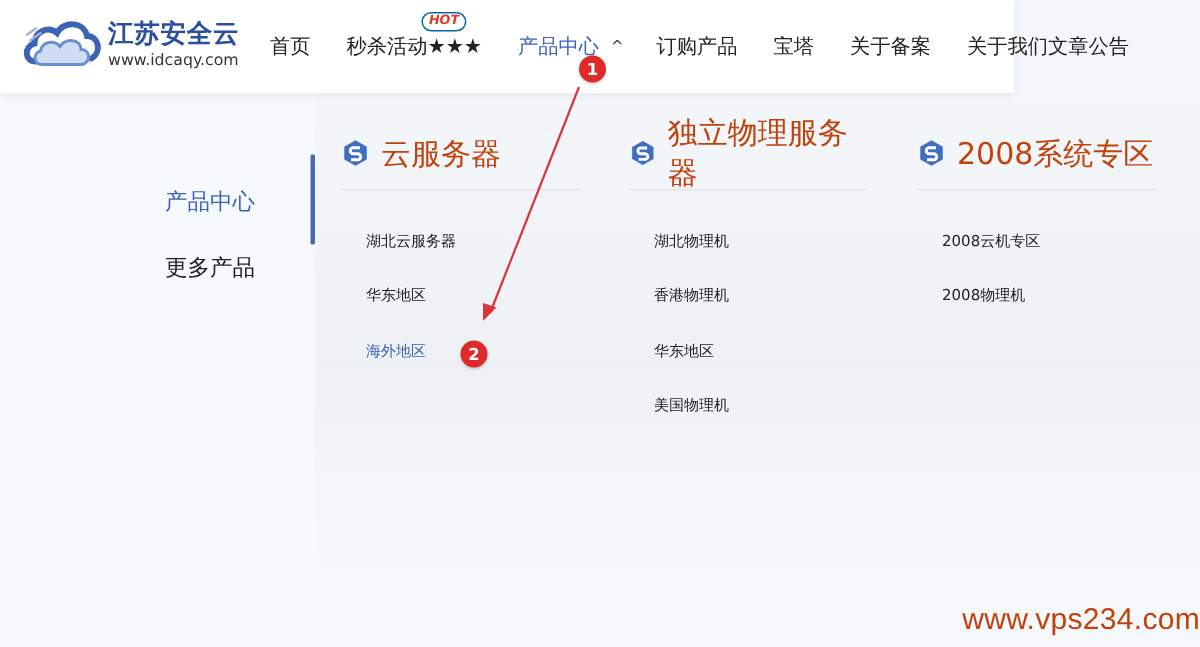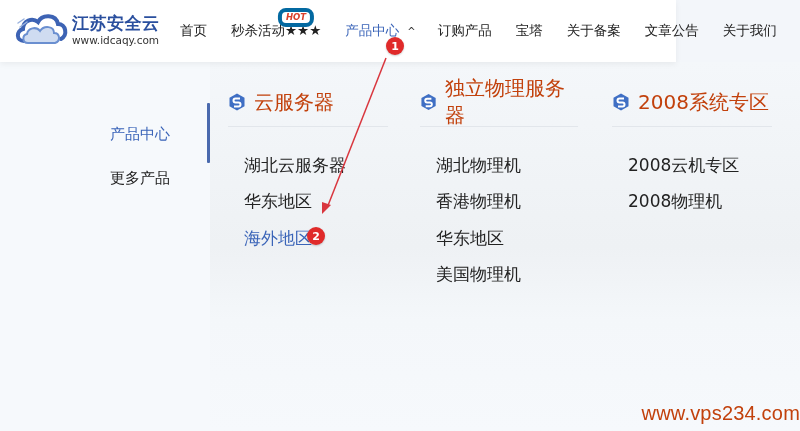--- a/index.html
+++ b/index.html
@@ -26,21 +26,21 @@
     .logo-cn { font-size: 17px; font-weight: bold; color: #2a4f9e; letter-spacing: 0.5px; }
     .logo-url { font-size: 10.5px; color: #333; margin-top: 3px; }
     .nav { position: absolute; top: 0; left: 180px; height: 62px; display: flex; align-items: center; }
     .nav-item {
       position: relative; font-size: 13.5px; color: #222; white-space: nowrap;
       height: 62px; display: flex; align-items: center;
     }
     .nav-item.active { color: #3a64b8; }
     .hot-badge {
       position: absolute; top: 8px; left: 50%; transform: translateX(-50%);
-      font-size: 8.5px; color: #d9402b; border: 4px solid #0369a1; border-radius: 8px;
+      font-size: 8.5px; color: #d9402b; border: 1px solid #0369a1; border-radius: 8px;
       padding: 0 4px; line-height: 11px; background: #fff; font-weight: bold; font-style: italic;
     }
     .chev { margin-left: 8px; font-size: 10px; color: #333; }
     .step-badge {
       position: absolute; width: 18px; height: 18px; border-radius: 50%;
       background: #e02a2a; color: #fff; font-size: 11px; font-weight: bold;
       display: flex; align-items: center; justify-content: center;
       box-shadow: 0 1px 2px rgba(0,0,0,0.2);
     }
     
@@ -60,21 +60,21 @@
       position: absolute; left: 210px; top: 62px; width: 590px; height: 369px;
       background: linear-gradient(180deg, #f4f7fa 0%, #eef1f4 50%, #f4f7fa 70%, #f6f9fc 100%);
     }
     .col { position: absolute; top: 90px; }
     .col-head {
       display: flex; align-items: center; height: 30px; font-size: 20px; color: #c2410c;
       padding-bottom: 6px;
     }
     .col-divider { height: 1px; background: #e2e6eb; margin-top: 6px; }
     .icon-s { width: 18px; height: 18px; margin-right: 8px; }
-    .col-link { position: absolute; font-size: 17px; color: #222; white-space: nowrap; }
+    .col-link { position: absolute; font-size: 10px; color: #222; white-space: nowrap; }
     .col-link.active { color: #3a64b8; }
     .watermark {
       position: absolute; right: 0; bottom: 6px; font-size: 20px; color: #c2410c;
       font-family: "Liberation Sans", sans-serif; letter-spacing: 0.2px;
     }
     svg.arrow { position: absolute; left: 0; top: 0; z-index: 6; pointer-events: none; }
   </style>
 </head>
 <body>
 
@@ -105,25 +105,25 @@
     </div>
     <div class="nav-item" style="margin-right:24px;">
       <span>订购产品</span>
     </div>
     <div class="nav-item" style="margin-right:24px;align-items:center;">
       <span>宝塔</span>
     </div>
     <div class="nav-item" style="margin-right:24px;">
       <span>关于备案</span>
     </div>
+    <div class="nav-item">
+      <span>关于我们</span>
+    </div>
     <div class="nav-item" style="margin-right:24px;">
       <span>文章公告</span>
-    </div>
-    <div class="nav-item">
-      <span>关于我们</span>
     </div>
   </div>
 
   <div class="step-badge" style="left:386px; top:37px;">1</div>
 </div>
 
 <div class="left-panel">
   <div class="left-item active" style="top:63px;">产品中心</div>
   <div class="left-item" style="top:107px;">更多产品</div>
 </div>

